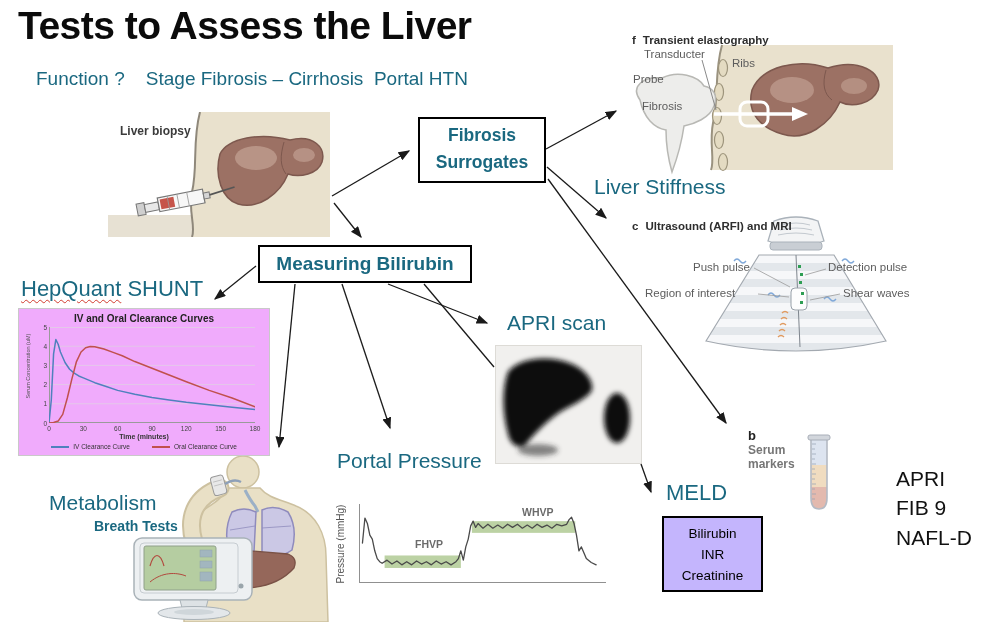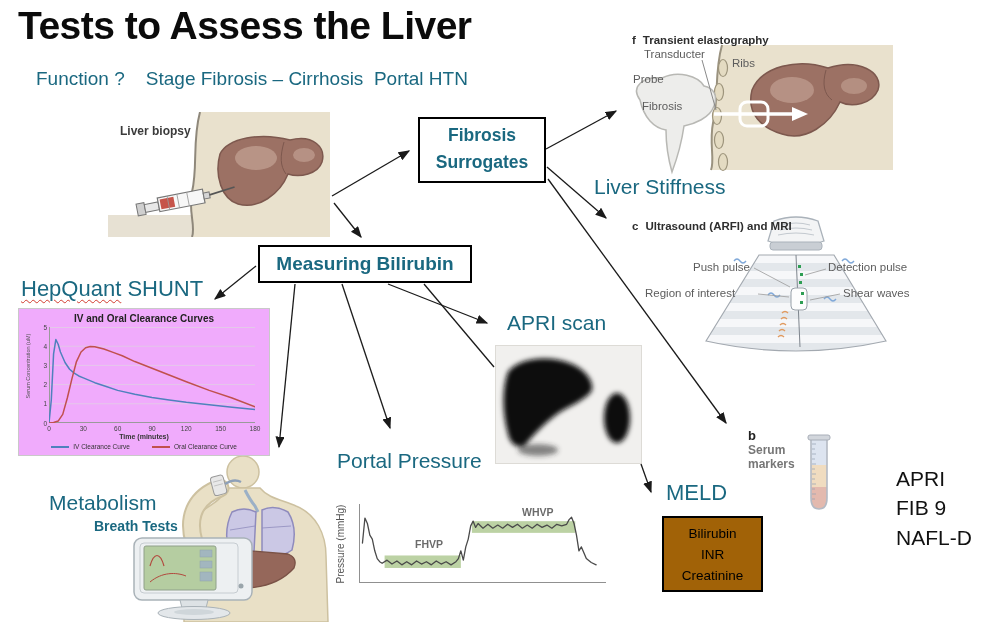--- a/index.html
+++ b/index.html
@@ -55,21 +55,21 @@
   .lg-swatch{display:inline-block;width:18px;height:2px;}
   
   #spect{left:495px;top:345px;width:145px;height:117px;background:#f1f0ee;border:1px solid #dddbd6;}
   
   #serum-b{left:748px;top:428px;font-size:13px;font-weight:700;color:#222;}
   #serum-lines{left:748px;top:443px;font-size:12px;font-weight:700;color:#767676;white-space:pre-line;line-height:1.2;}
   #tube{left:800px;top:432px;width:38px;height:86px;}
   
   #right-list{left:896px;top:464px;font-size:21px;color:#111;white-space:pre-line;line-height:1.4;}
   
-  #meld-box{left:662px;top:516px;width:97px;height:66px;border:2px solid #000;background:#a16207;
+  #meld-box{left:662px;top:516px;width:97px;height:66px;border:2px solid #000;background:#c4b5fd;
             text-align:center;font-size:13.5px;color:#000;white-space:pre-line;line-height:1.55;padding-top:6px;}
   
   #hvpg-heading{left:333px;top:482px;font-size:12.5px;font-weight:700;color:#4f4f4f;}
   #hv-chart{left:333px;top:498px;width:280px;height:112px;}
   #hv-plotwrap{left:26px;top:6px;width:246px;height:78px;border-left:1.5px solid #909090;border-bottom:1.5px solid #909090;}
   #hv-ylab{left:2px;top:88px;transform:rotate(-90deg);transform-origin:0 0;width:84px;text-align:center;font-size:10px;color:#555;}
   #hv-xlab{left:0;top:92px;width:100%;text-align:center;font-size:11px;color:#555;}
   .hv-band-label{position:absolute;font-size:10.5px;font-weight:700;color:#6b6b6b;}
   #hv-fhvp{left:82px;top:40px;}
   #hv-whvp{left:178px;top:8px;margin-left:11px;}

